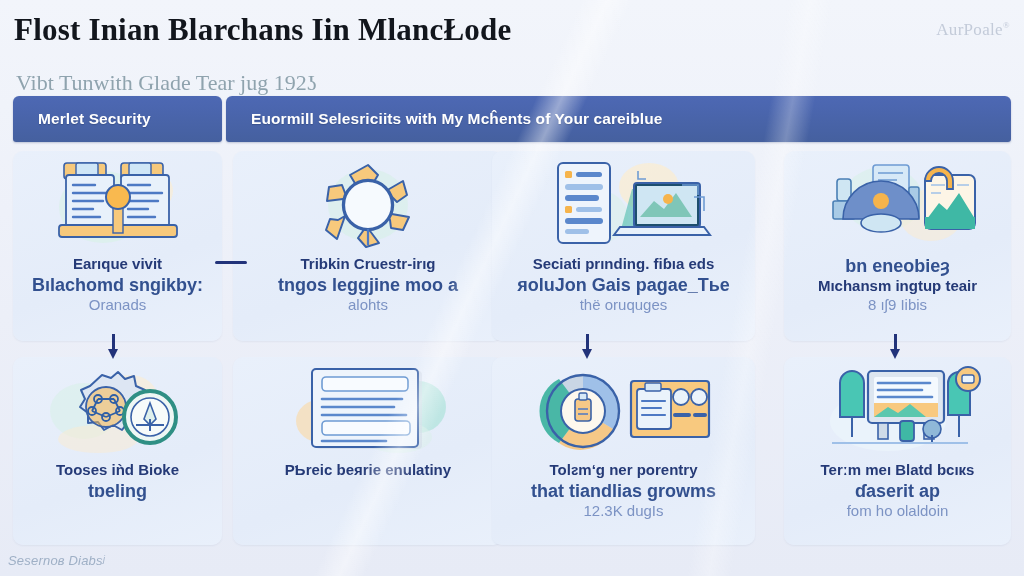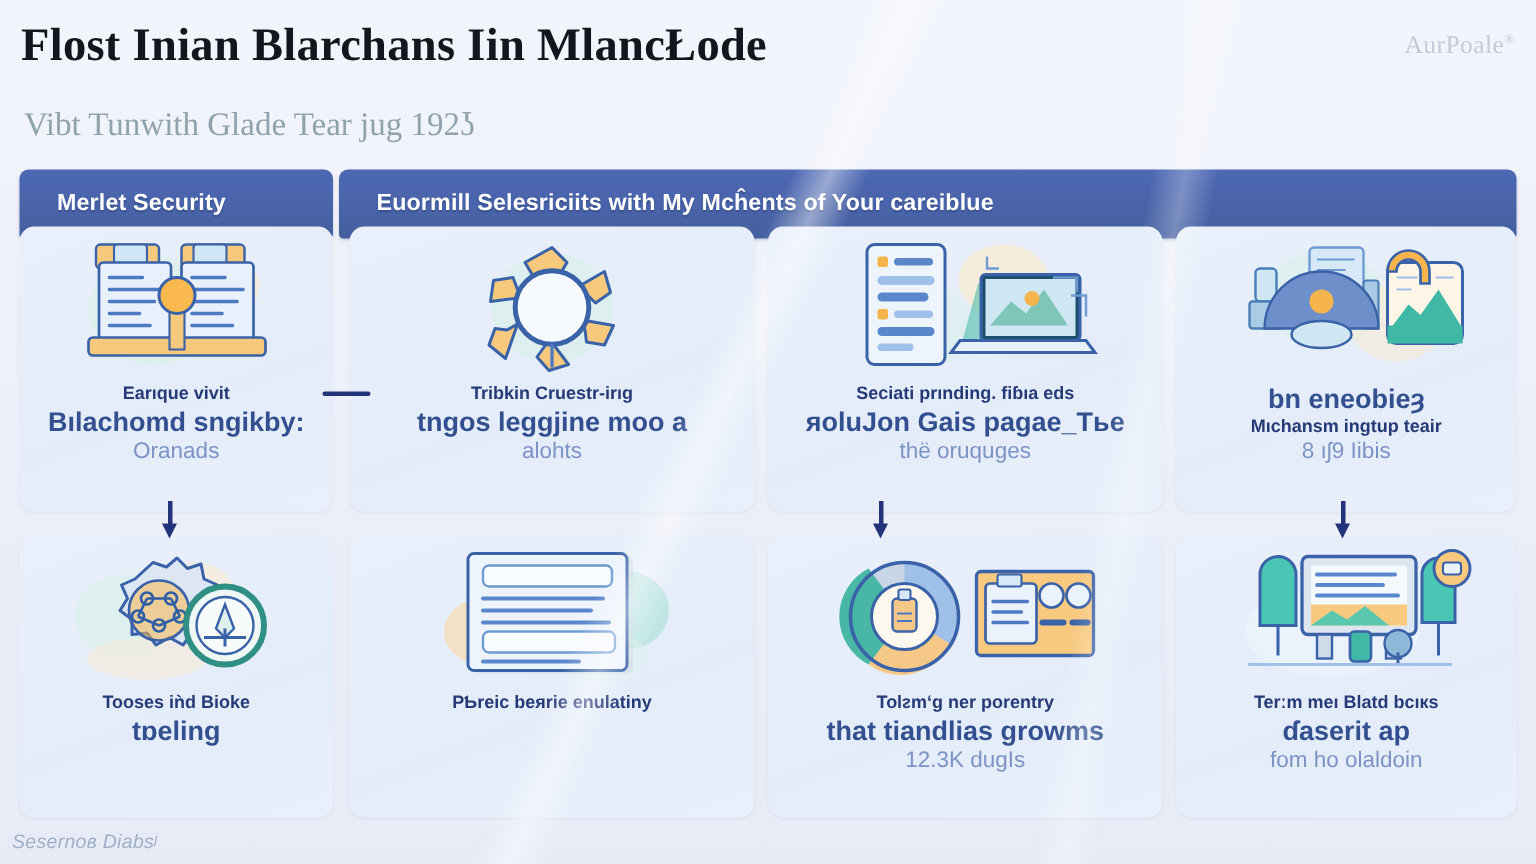--- a/index.html
+++ b/index.html
@@ -37,21 +37,21 @@
   }
   .brand {
     position:absolute; right:14px; top:20px;
     font-family: "Liberation Serif", serif;
     font-size: 17px; color:#c3cbd9; letter-spacing:.3px;
   }
   .brand sup { font-size:9px; vertical-align: super; }
 
   
   .bar {
-    position:absolute; top:113px; height:46px;
+    position:absolute; top:96px; height:46px;
     background: linear-gradient(180deg,#4d68b4 0%, #45609f 100%);
     border-radius:6px 6px 3px 3px;
     box-shadow: 0 1px 2px rgba(40,60,110,.25);
     display:flex; align-items:center;
   }
   .bar span {
     color:#ffffff; font-size:15.5px; font-weight:700; letter-spacing:.1px;
     padding-left:25px; white-space:nowrap;
     text-shadow: 0 1px 1px rgba(30,45,90,.35);
   }
@@ -67,30 +67,30 @@
     overflow:hidden;
   }
   .card .art {
     position:absolute; left:0; top:6px; width:100%; height:96px;
   }
   .card .caption {
     position:absolute; left:6px; right:6px; top:104px;
     text-align:center; line-height:1.24;
   }
   .cap-line { display:block; white-space:nowrap; }
-  .cap-1 { font-size:12px; font-weight:700; color:#253a77; }
+  .cap-1 { font-size:15px; font-weight:700; color:#253a77; }
   .cap-2 { font-size:18px;  font-weight:700; color:#32508f; }
   .cap-3 { font-size:15px;  font-weight:400; color:#7c93c4; }
 
   
   .r1 { top:151px; height:190px; }
   .r2 { top:357px; height:188px; }
   .c1 { left:13px;  width:209px; }
   .c2 { left:233px; width:270px; }
-  .c3 { left:512px; width:263px; }
+  .c3 { left:492px; width:263px; }
   .c4 { left:784px; width:227px; }
 
   
   .arrow {
     position:absolute; width:14px; height:26px;
   }
   .arrow::before{
     content:""; position:absolute; left:6px; top:0; width:2.5px; height:17px;
     background:#22337a;
   }

